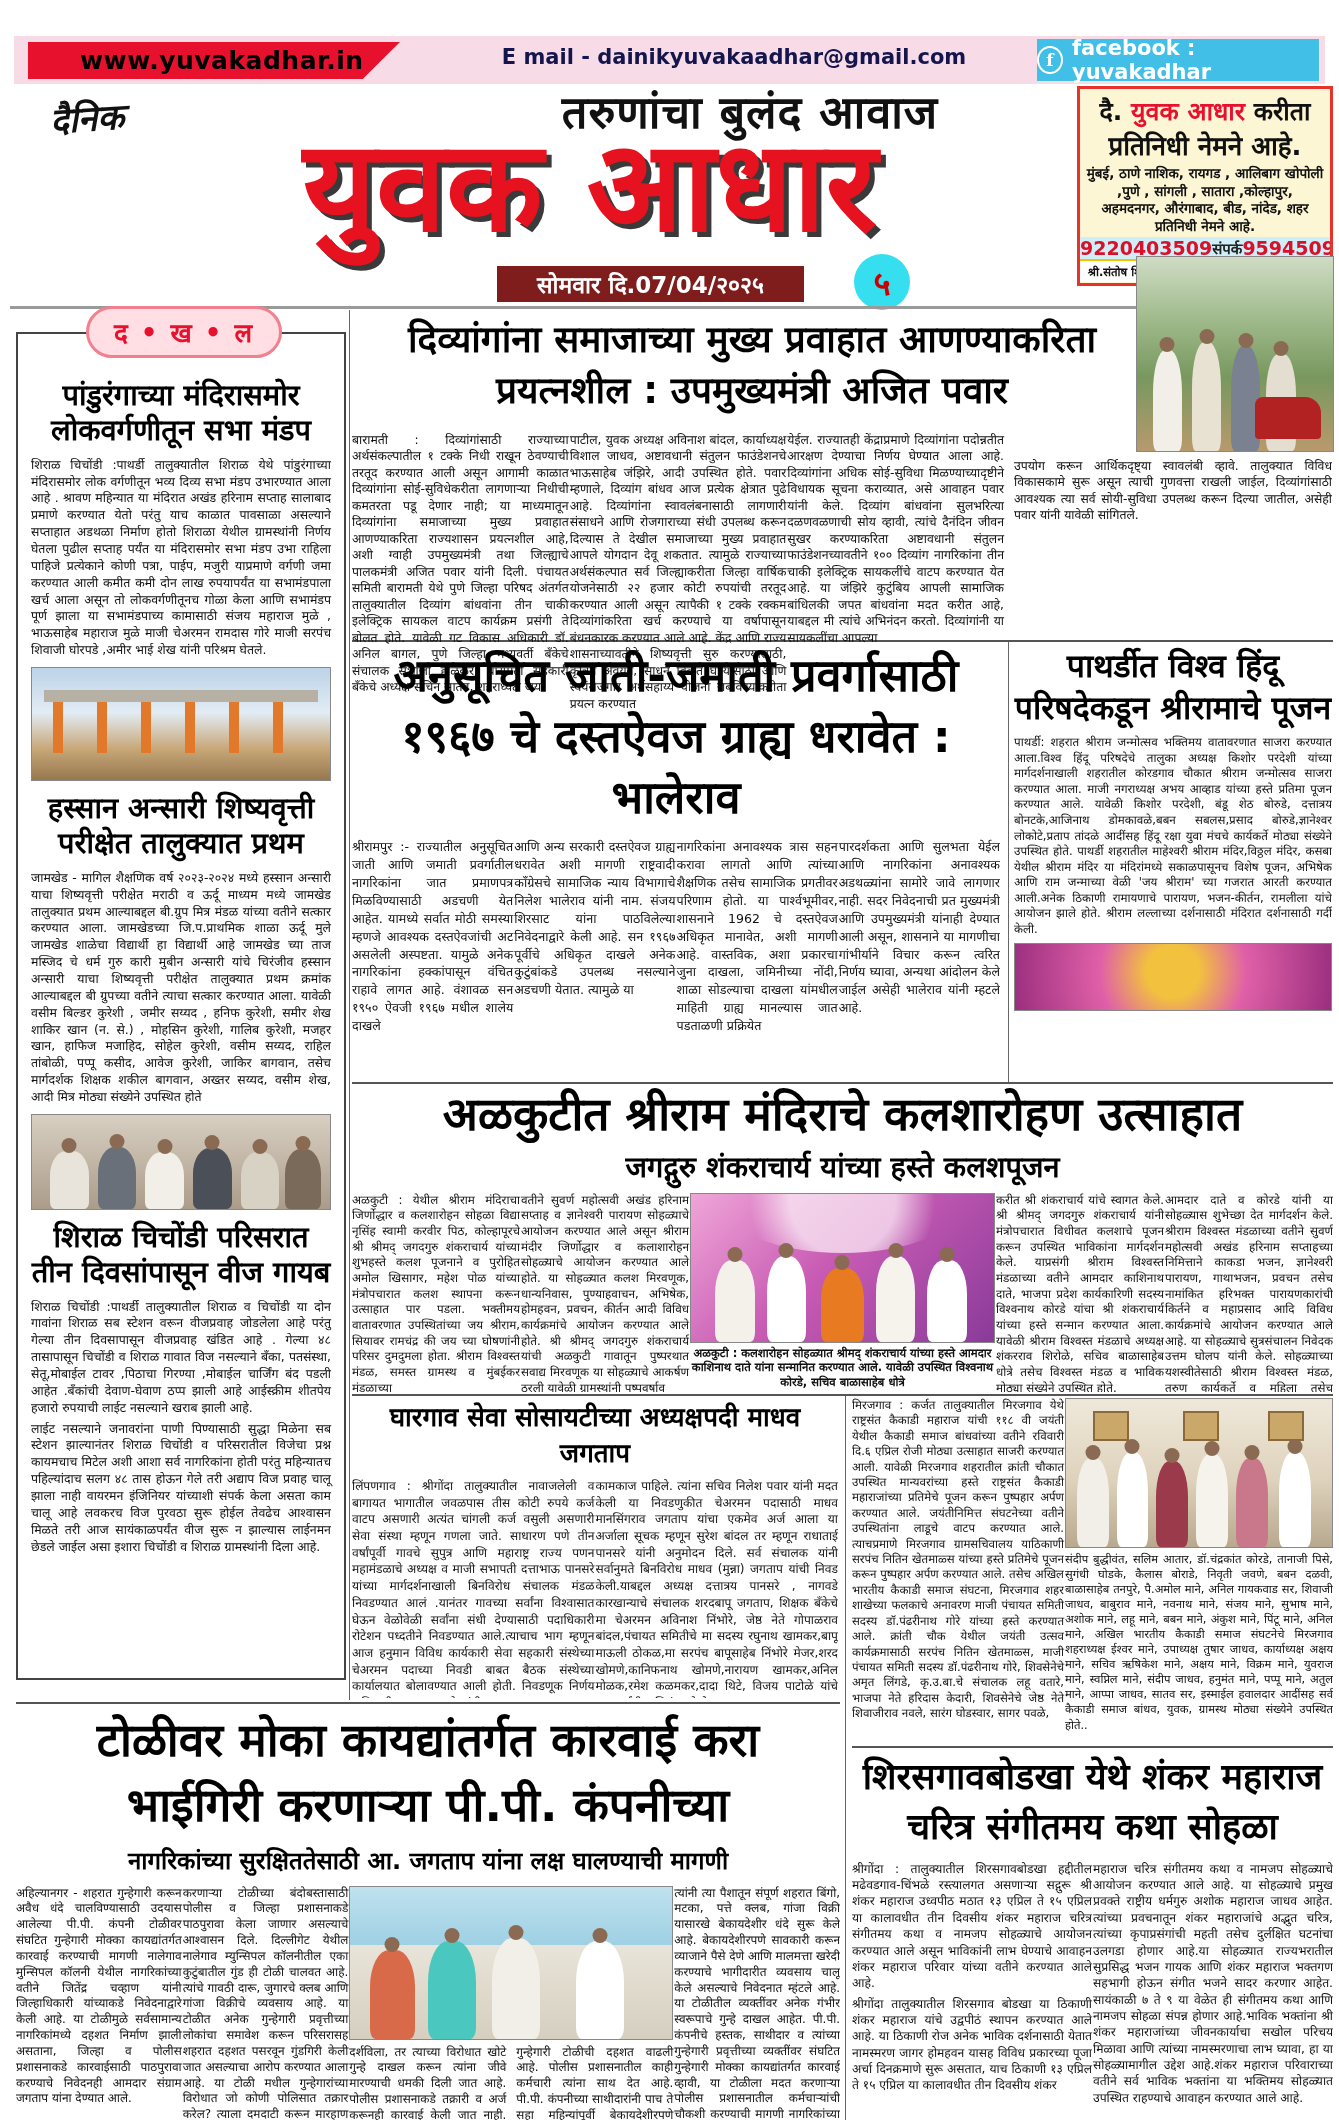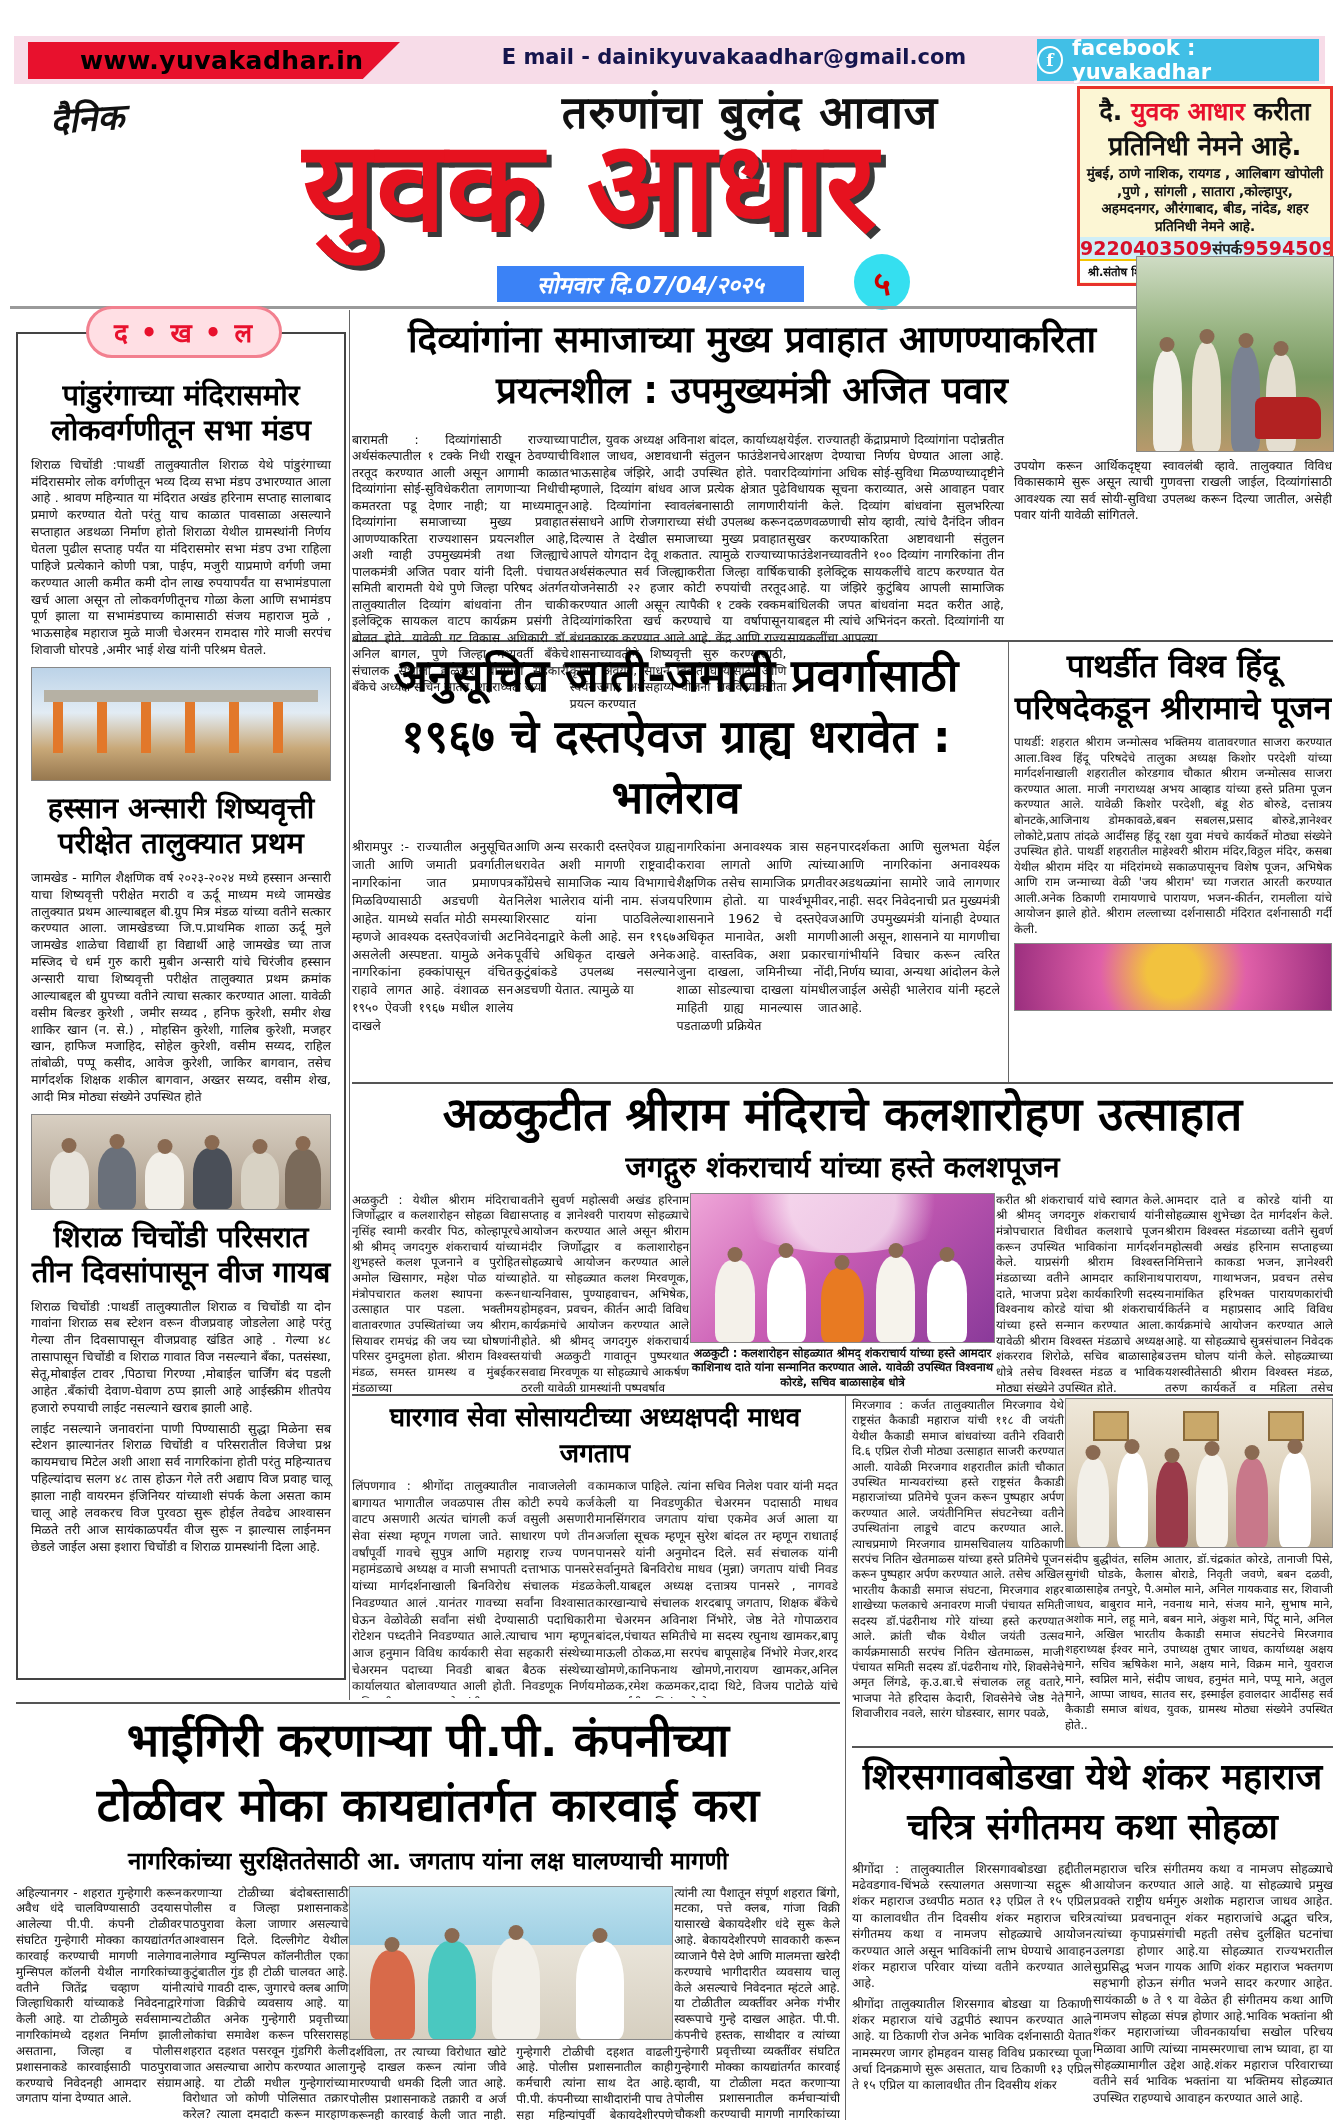--- a/index.html
+++ b/index.html
@@ -31,22 +31,22 @@
   #adbox .l2{font-size:26px;font-weight:bold;}
   #adbox .cities{font-size:13.5px;font-weight:bold;line-height:1.3;padding:2px 6px;}
   #adbox .phones{display:flex;justify-content:space-around;align-items:center;background:#cfeef7;
                  font-weight:bold;}
   #adbox .phones .ph{color:#d8102a;font-size:19px;}
   #adbox .phones .lbl{color:#222;font-size:15px;}
   #adbox .names{display:flex;border-top:2px solid #f4c400;background:#fff;}
   #adbox .names div{flex:1;font-size:11.5px;font-weight:bold;padding:3px 2px;}
   #adbox .names div:first-child{border-right:3px solid #f4c400;}
   
-  #datebar{left:497px;top:266px;width:307px;height:36px;background:#3b82f6;color:#fff;
-           display:flex;align-items:center;justify-content:center;font-size:23px;font-weight:bold;font-style:italic;}
+  #datebar{left:497px;top:266px;width:307px;height:36px;background:#7f1d1d;color:#fff;
+           display:flex;align-items:center;justify-content:center;font-size:23px;font-weight:bold;}
   #pagecirc{left:854px;top:254px;width:56px;height:56px;background:#35dff0;border-radius:50%;
             display:flex;align-items:center;justify-content:center;color:#cc0000;font-size:33px;font-weight:bold;}
   #redline{left:1212px;top:286px;width:120px;height:3px;background:#e8112d;}
   #mainrule{left:10px;top:306px;width:1320px;height:3px;background:#9a9a9a;}
   
   .vline{position:absolute;width:0;border-left:1.5px solid #666;}
   .hline{position:absolute;height:0;border-top:2px solid #555;}
   
   .headline{font-weight:bold;text-align:center;color:#000;}
   .body-just{text-align:justify;}
@@ -278,22 +278,22 @@
           <i class="pp" style="left:64%;width:12%;height:60%;background:#c8788a;"></i>
           <i class="pp" style="left:80%;width:12%;height:64%;background:#ffffff;"></i>
         </div>
         <div class="names">संदीप बुद्धीवंत, सलिम आतार, डॉ.चंद्रकांत कोरडे, तानाजी पिसे, सुगंधी घोडके, कैलास बोराडे, निवृती जवणे, बबन दळवी, बाळासाहेब तनपुरे, पै.अमोल माने, अनिल गायकवाड सर, शिवाजी जाधव, बाबुराव माने, नवनाथ माने, संजय माने, सुभाष माने, अशोक माने, लहू माने, बबन माने, अंकुश माने, पिंटू माने, अनिल माने, अखिल भारतीय कैकाडी समाज संघटनेचे मिरजगाव शहराध्यक्ष ईश्वर माने, उपाध्यक्ष तुषार जाधव, कार्याध्यक्ष अक्षय माने, सचिव ऋषिकेश माने, अक्षय माने, विक्रम माने, युवराज माने, स्वप्निल माने, संदीप जाधव, हनुमंत माने, पप्पू माने, अतुल माने, आप्पा जाधव, सातव सर, इस्माईल हवालदार आदींसह सर्व कैकाडी समाज बांधव, युवक, ग्रामस्थ मोठ्या संख्येने उपस्थित होते..</div>
       </div>
     </div>
   </div>
 
   <div id="bhaigiri" class="abs">
     <div class="headline h1">
+      <div>टोळीवर मोका कायद्यांतर्गत कारवाई करा</div>
       <div>भाईगिरी करणाऱ्या पी.पी. कंपनीच्या</div>
-      <div>टोळीवर मोका कायद्यांतर्गत कारवाई करा</div>
     </div>
     <div class="headline h2">नागरिकांच्या सुरक्षिततेसाठी आ. जगताप यांना लक्ष घालण्याची मागणी</div>
     <div class="cols">
       <div class="col">
         <p>अहिल्यानगर - शहरात गुन्हेगारी करून अवैध धंदे चालविण्यासाठी उदयास आलेल्या पी.पी. कंपनी टोळीवर संघटित गुन्हेगारी मोक्का कायद्यांतर्गत कारवाई करण्याची मागणी नालेगाव मुन्सिपल कॉलनी येथील नागरिकांच्या वतीने जितेंद्र चव्हाण यांनी जिल्हाधिकारी यांच्याकडे निवेदनाद्वारे केली आहे. या टोळीमुळे सर्वसामान्य नागरिकांमध्ये दहशत निर्माण झाली असताना, जिल्हा व पोलीस प्रशासनाकडे कारवाईसाठी पाठपुरावा करण्याचे निवेदनही आमदार संग्राम जगताप यांना देण्यात आले.</p>
 
       </div>
       <div class="col">करणाऱ्या टोळीच्या बंदोबस्तासाठी पोलीस व जिल्हा प्रशासनाकडे पाठपुरावा केला जाणार असल्याचे आश्वासन दिले. दिल्लीगेट येथील नालेगाव म्युन्सिपल कॉलनीतील एका कुटुंबातील गुंड ही टोळी चालवत आहे. त्यांचे गावठी दारू, जुगारचे क्लब आणि गांजा विक्रीचे व्यवसाय आहे. या टोळीत अनेक गुन्हेगारी प्रवृत्तीच्या लोकांचा समावेश करून परिसरासह शहरात दहशत पसरवून गुंडगिरी केली जात असल्याचा आरोप करण्यात आला आहे. या टोळी मधील गुन्हेगारांच्या विरोधात जो कोणी पोलिसात तक्रार करेल? त्याला दमदाटी करून मारहाण केली जात आहे. यावरही कोणी विरोध</div>
       <div class="midblock">
         <div class="photo photo-office">

